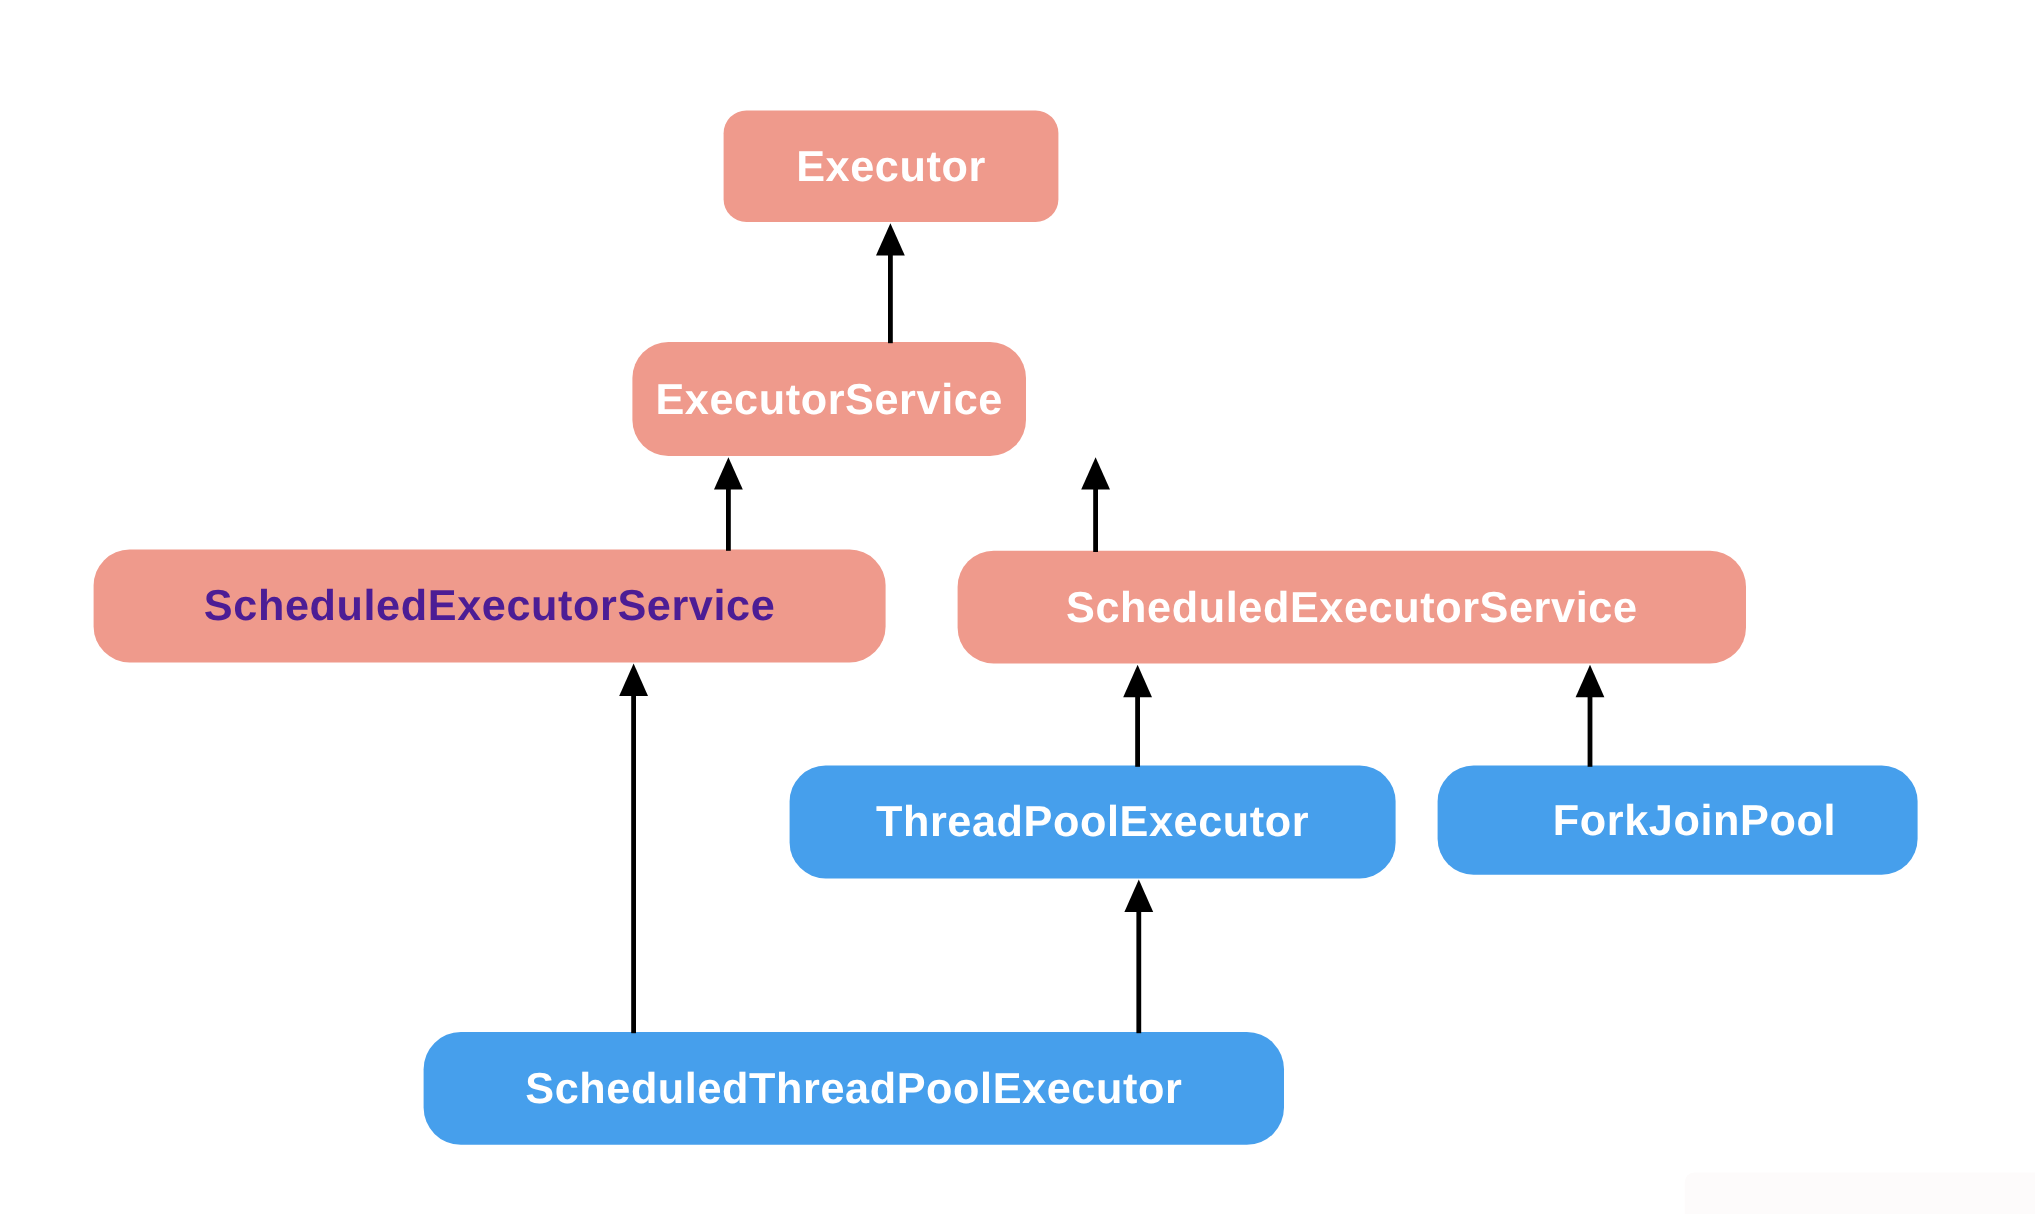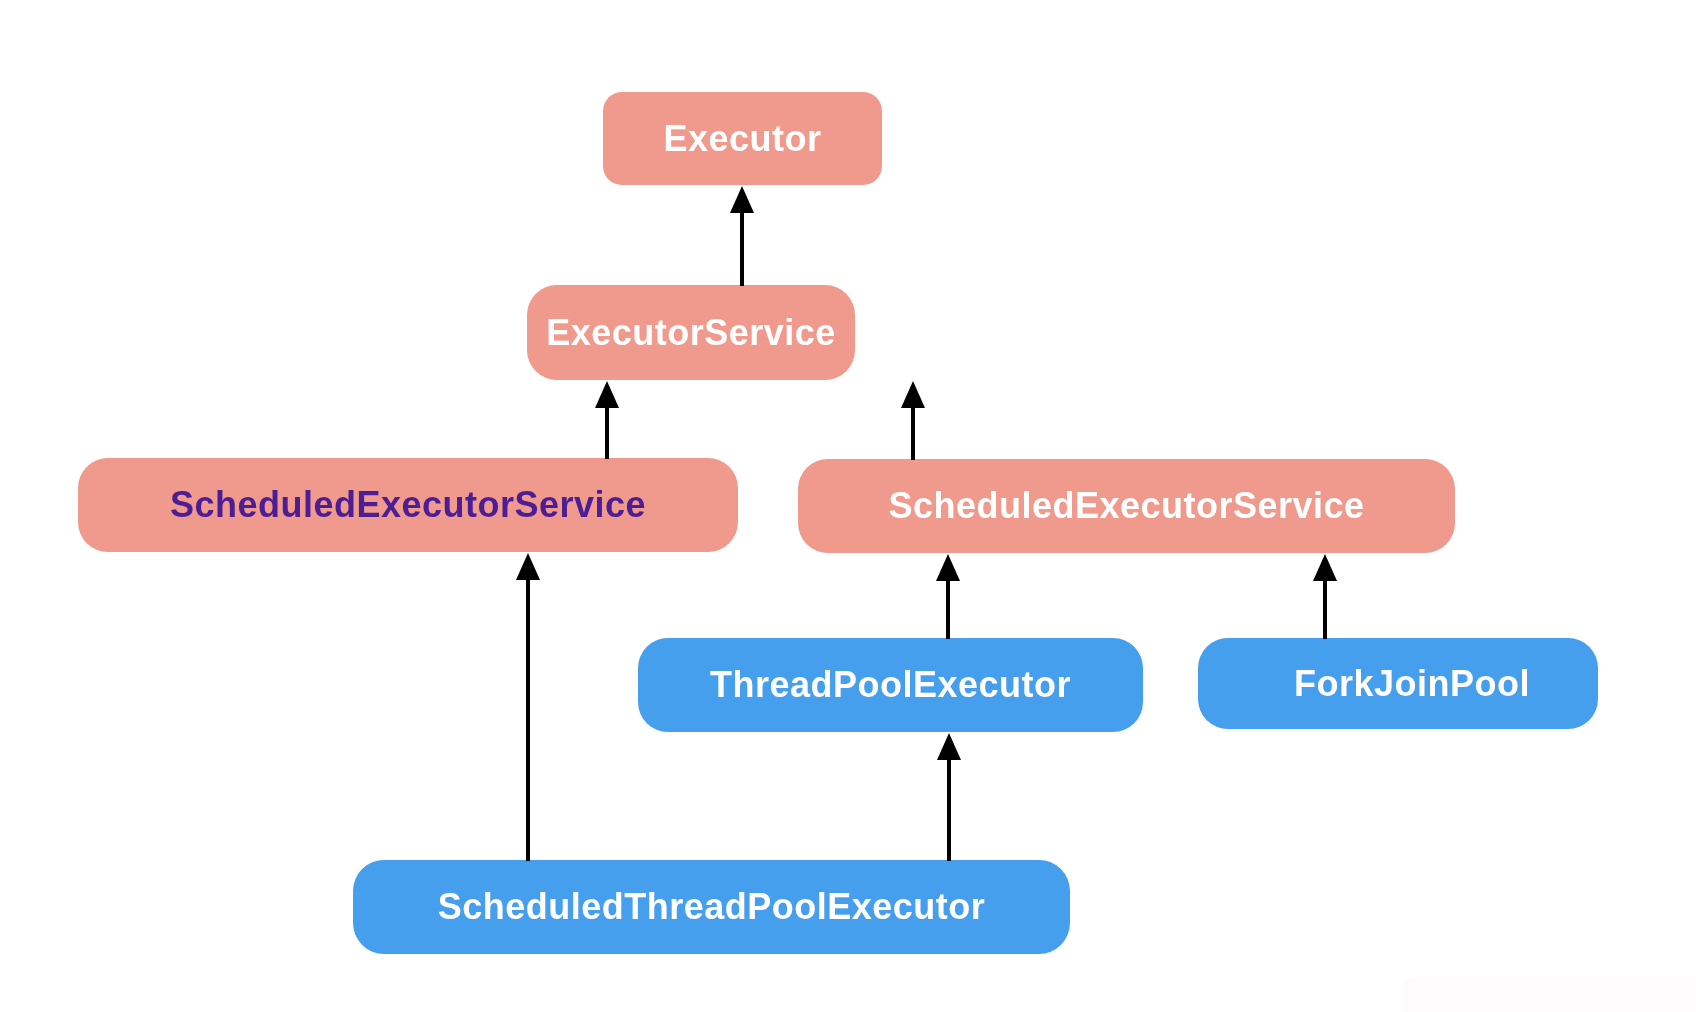--- a/index.html
+++ b/index.html
@@ -57,21 +57,21 @@
     </div>
     <div class="node" style="left: 527px; top: 285px; width: 328px; height: 95px; background: rgb(239, 154, 140);">
       <span class="node-label" style="color: rgb(255, 255, 255);">ExecutorService</span>
     </div>
     <div class="node" style="left: 78px; top: 458px; width: 660px; height: 94px; background: rgb(239, 154, 140);">
       <span class="node-label" style="color: #4c1d95; text-align: right;">ScheduledExecutorService</span>
     </div>
     <div class="node" style="left: 798px; top: 459px; width: 657px; height: 94px; background: rgb(239, 154, 140);">
       <span class="node-label" style="color: rgb(255, 255, 255);">ScheduledExecutorService</span>
     </div>
-    <div class="node" style="left: 638px; top: 638px; width: 505px; height: 94px; background: rgb(70, 159, 236);">
+    <div class="node" style="left: 658px; top: 638px; width: 505px; height: 94px; background: rgb(70, 159, 236);">
       <span class="node-label" style="color: rgb(255, 255, 255);">ThreadPoolExecutor</span>
     </div>
     <div class="node" style="left: 1198px; top: 638px; width: 400px; height: 91px; background: rgb(70, 159, 236);">
       <span class="node-label" style="color: rgb(255, 255, 255); margin-left: 28px;">ForkJoinPool</span>
     </div>
     <div class="node" style="left: 353px; top: 860px; width: 717px; height: 94px; background: rgb(70, 159, 236); border-radius: 31px;">
       <span class="node-label" style="color: rgb(255, 255, 255);">ScheduledThreadPoolExecutor</span>
     </div>
     <div class="arrow-head" style="left: 730px; top: 186px; border-bottom-color: rgb(0, 0, 0);"></div>
     <div class="arrow-line" style="left: 740px; top: 210px; height: 76px; background: rgb(0, 0, 0);"></div>

